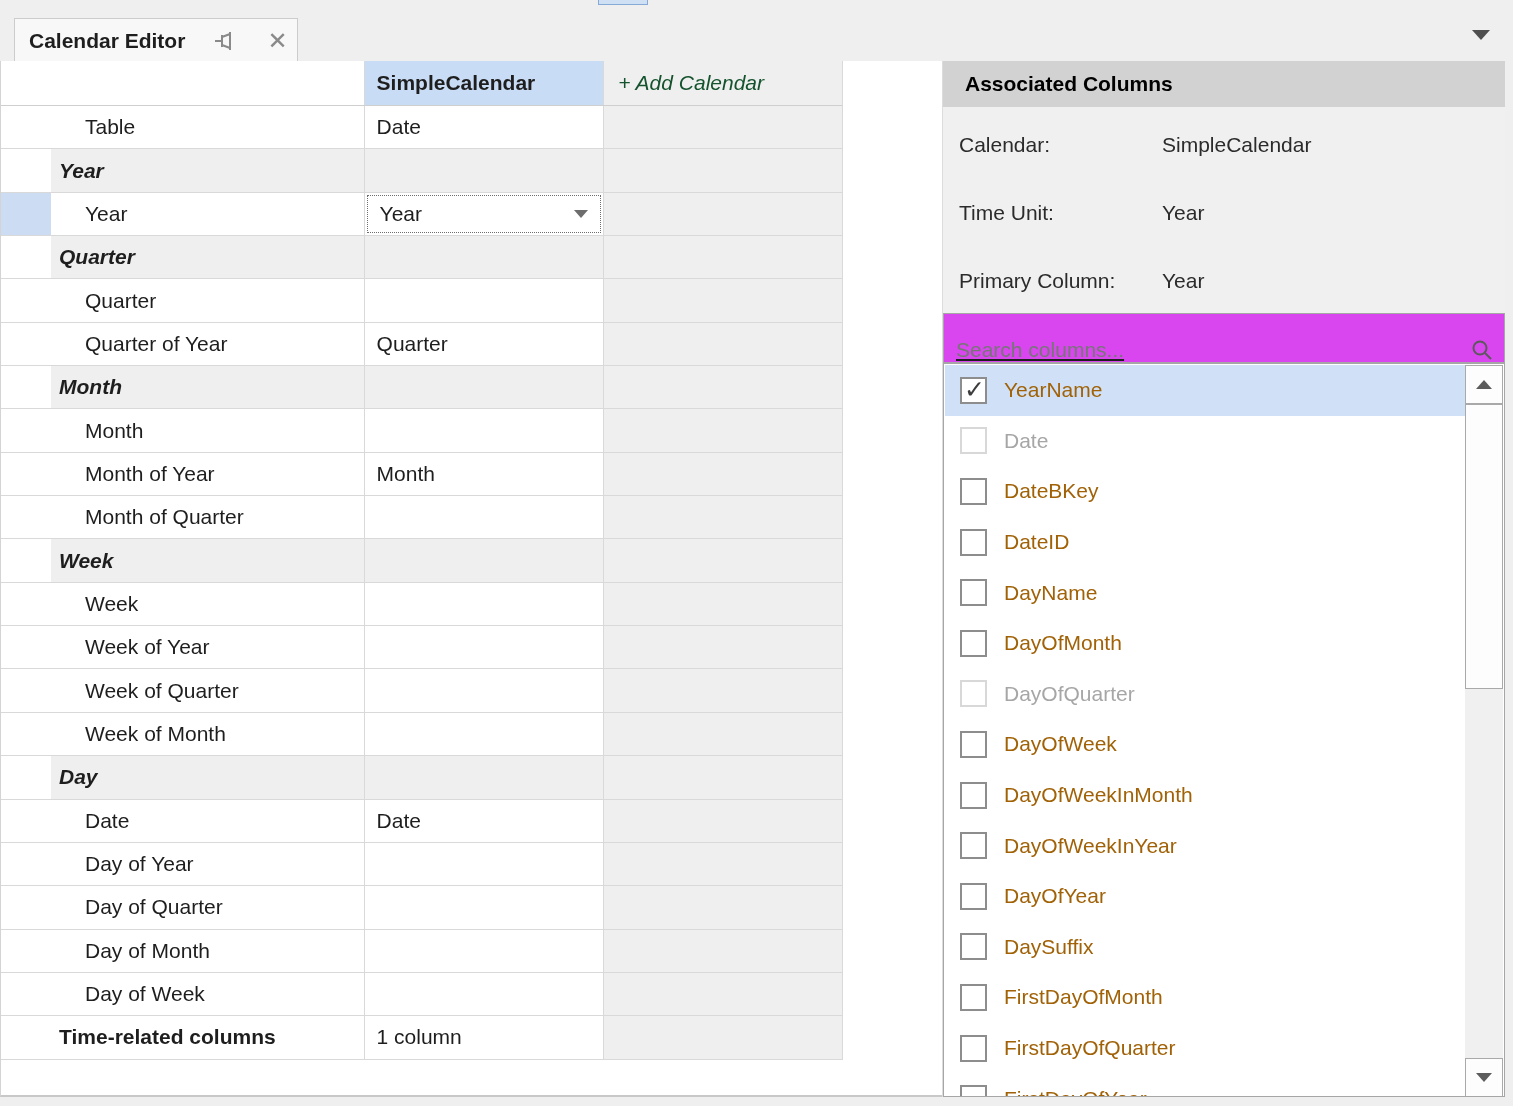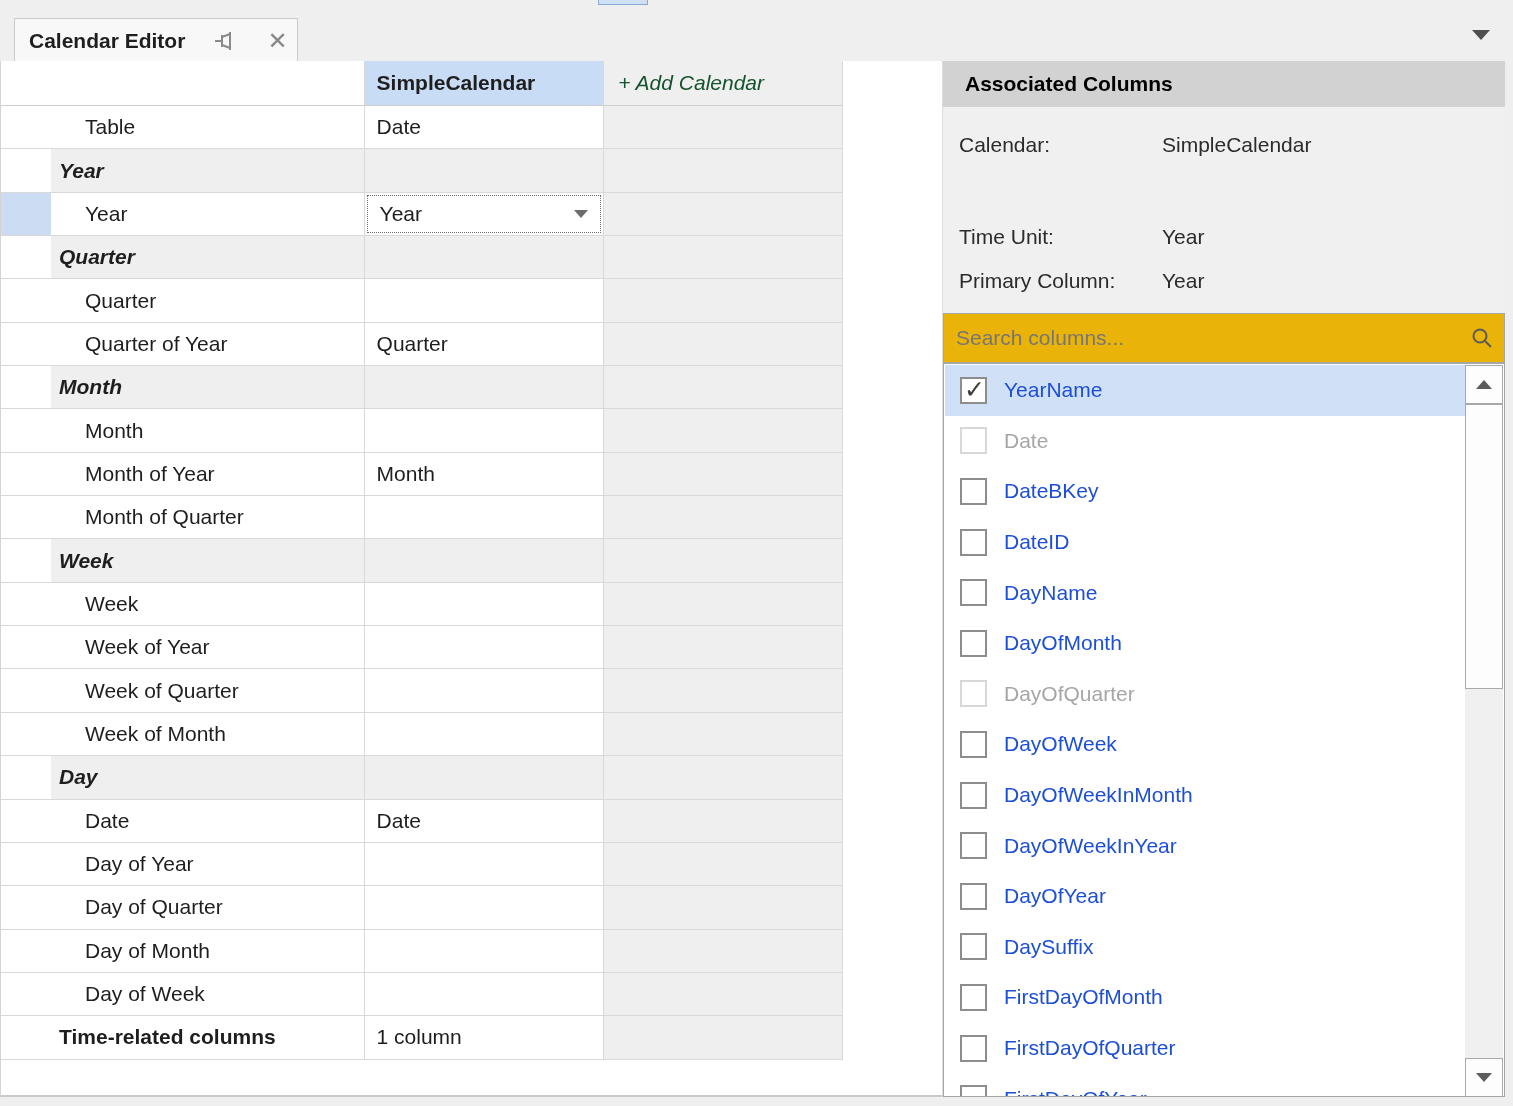--- a/index.html
+++ b/index.html
@@ -48,32 +48,32 @@
   .dd-caret{width:0;height:0;border-left:7px solid transparent;border-right:7px solid transparent;border-top:8px solid #6d6d6d;}
 
   
   .assoc{position:absolute;left:941px;top:0;width:562px;height:1036px;border-left:1px solid #dcdcdc;box-sizing:border-box;}
   .assoc-header{position:absolute;left:0;top:0;width:562px;height:46px;background:#d2d2d2;box-sizing:border-box;
                 display:flex;align-items:center;padding-left:22px;font-size:21px;font-weight:bold;color:#000000;}
   .assoc-info{position:absolute;left:0;top:46px;width:562px;height:206px;background:#f0f0f0;}
   .info-row{position:absolute;left:16px;display:flex;font-size:21px;color:#2b2b2b;}
   .info-row .ilabel{width:203px;}
   .info-row:nth-of-type(1){top:26px;}
-  .info-row:nth-of-type(2){top:94px;margin-top:24px;}
+  .info-row:nth-of-type(2){top:94px;}
   .info-row:nth-of-type(3){top:162px;}
-  .search{position:absolute;left:0;top:252px;width:562px;height:50px;background:#eab308;border:1px solid #a6a6a6;
-          box-sizing:border-box;display:flex;align-items:center;}
+  .search{position:absolute;left:0;top:252px;width:562px;height:50px;background:#d946ef;border:1px solid #a6a6a6;
+          box-sizing:border-box;display:flex;align-items:flex-end;text-decoration:underline;}
   .search input{flex:1;border:none;outline:none;background:transparent;font-family:inherit;
                 font-size:21px;color:#333;padding:0 0 0 12px;}
   .search input::placeholder{color:#767676;opacity:1;}
   .search .mag{flex:none;margin-right:10px;display:flex;}
   .col-list{position:absolute;left:0;top:302px;width:562px;height:734px;background:#ffffff;border:1px solid #a6a6a6;
             box-sizing:border-box;overflow:hidden;}
   .items{position:absolute;left:1px;top:1px;width:521px;}
-  .item{height:50.6px;display:flex;align-items:center;padding-left:15px;font-size:21px;box-sizing:border-box;color:#1d4ed8;}
+  .item{height:50.6px;display:flex;align-items:center;padding-left:15px;font-size:21px;box-sizing:border-box;color:#a16207;}
   .item.selected{background:#cfe0f7;}
   .item.disabled{color:#a6a6a6;}
   .cb{width:27px;height:27px;border:2px solid #8d8d8d;background:#fff;margin-right:17px;
       box-sizing:border-box;position:relative;flex:none;}
   .item.disabled .cb{border-color:#d8d8d8;}
   .cb.checked::after{content:"\2713";position:absolute;left:2px;top:-4px;font-size:25px;color:#3d3d3d;}
   
   .sbar{position:absolute;right:1px;top:1px;width:38px;height:732px;background:#f0f0f0;}
   .sb-btn{position:absolute;left:0;width:38px;height:39px;background:#fdfdfd;border:1px solid #a9a9a9;
           box-sizing:border-box;display:flex;align-items:center;justify-content:center;}

